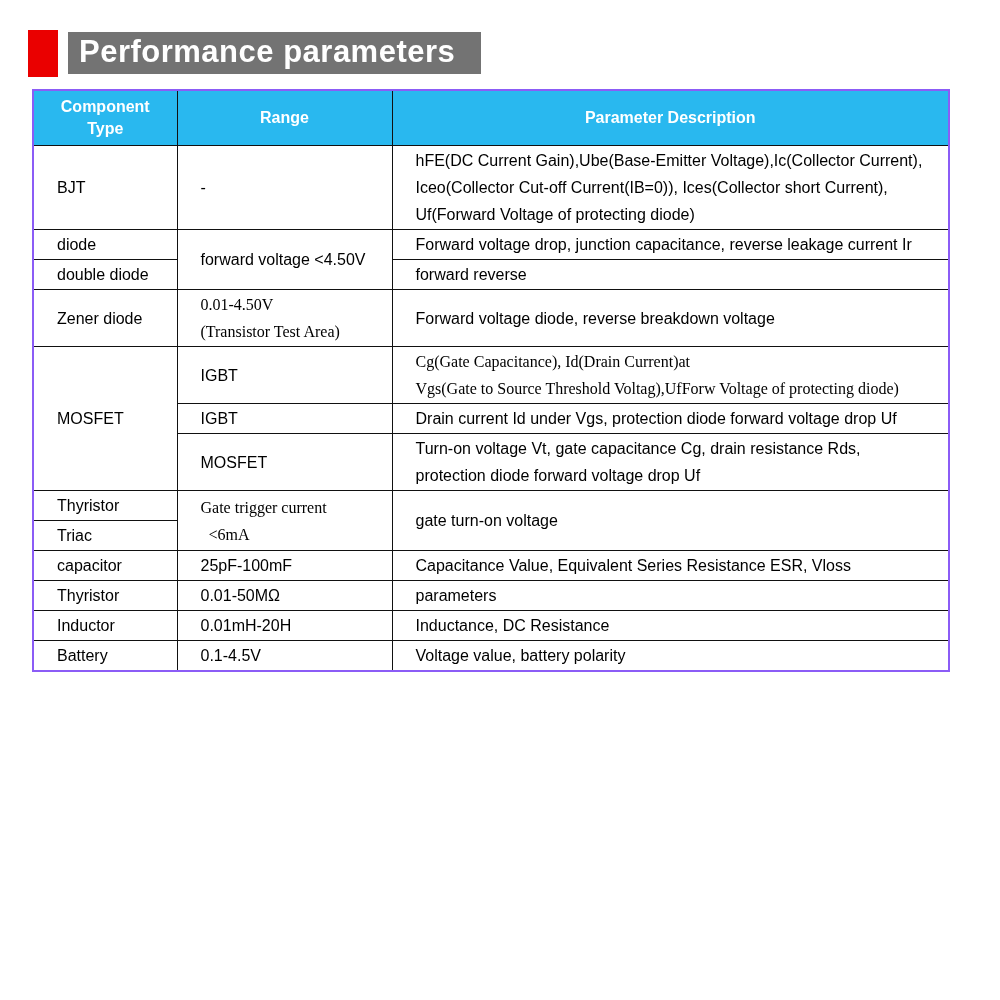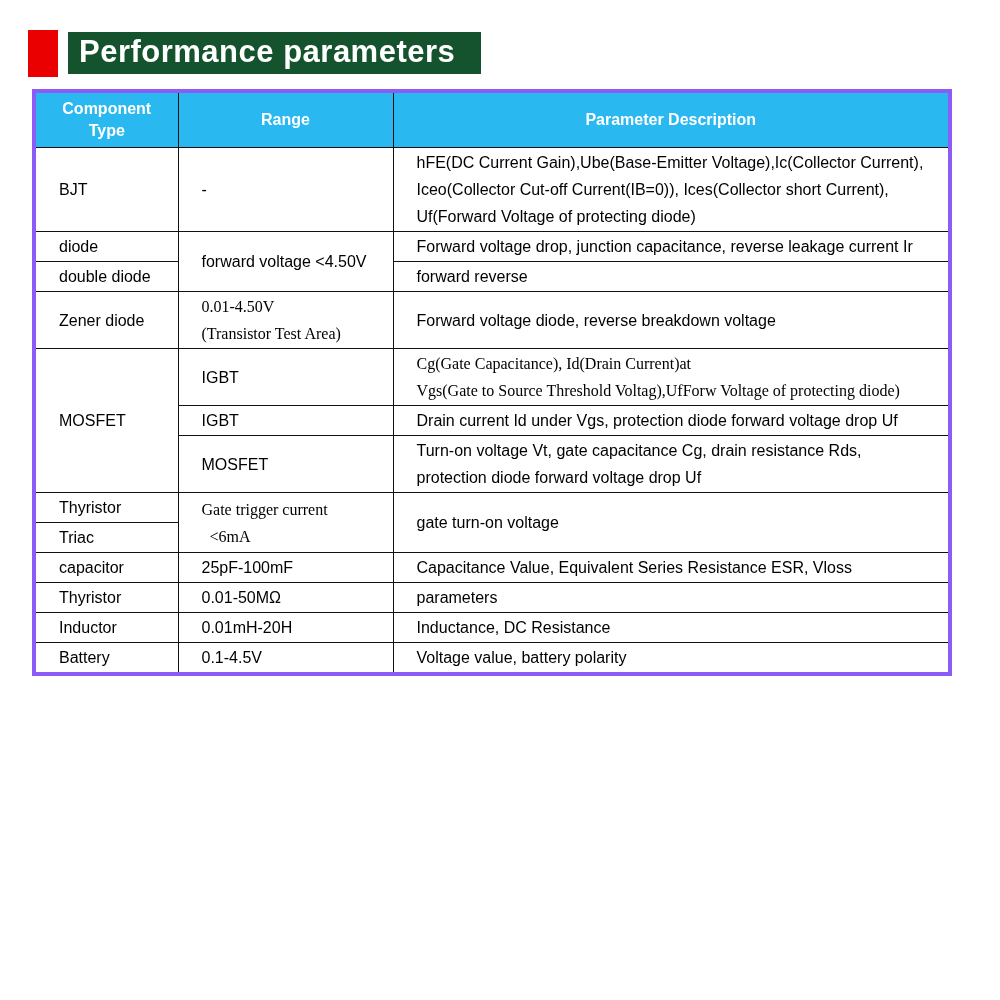--- a/index.html
+++ b/index.html
@@ -11,37 +11,37 @@
     color: #000000;
     overflow: hidden;
   }
   .page { padding: 30px 28px 0 28px; }
 
   
   .title-bar { display: flex; height: 47px; margin-bottom: 12px; }
   .red-block { flex: 0 0 30px; width: 30px; height: 47px; background: #ea0000; }
   .title-banner {
     margin-left: 10px; margin-top: 2px; margin-bottom: 3px;
-    background: #14532d;
+    background: #737373;
     display: flex; align-items: center;
     padding: 0 26px 0 11px;
   }
   .page-title {
     color: #ffffff; font-size: 31px; font-weight: bold;
     letter-spacing: 0.5px; line-height: 1; padding-bottom: 4px;
     margin: 0;
   }
 
   
   .params-table {
     border-collapse: collapse;
     width: 916px;
     table-layout: fixed;
     margin-left: 4px;
-    border: 4px solid #8b5cf6;
+    border: 2px solid #8b5cf6;
   }
   .params-table th, .params-table td { border: 1px solid #111111; }
   .params-table thead th {
     background: #29b8ef; color: #ffffff;
     font-size: 16px; font-weight: bold;
     text-align: center; vertical-align: middle;
     height: 50px; line-height: 22px; padding: 2px 6px;
   }
   th.pre { white-space: pre-line; }
   .params-table td {

